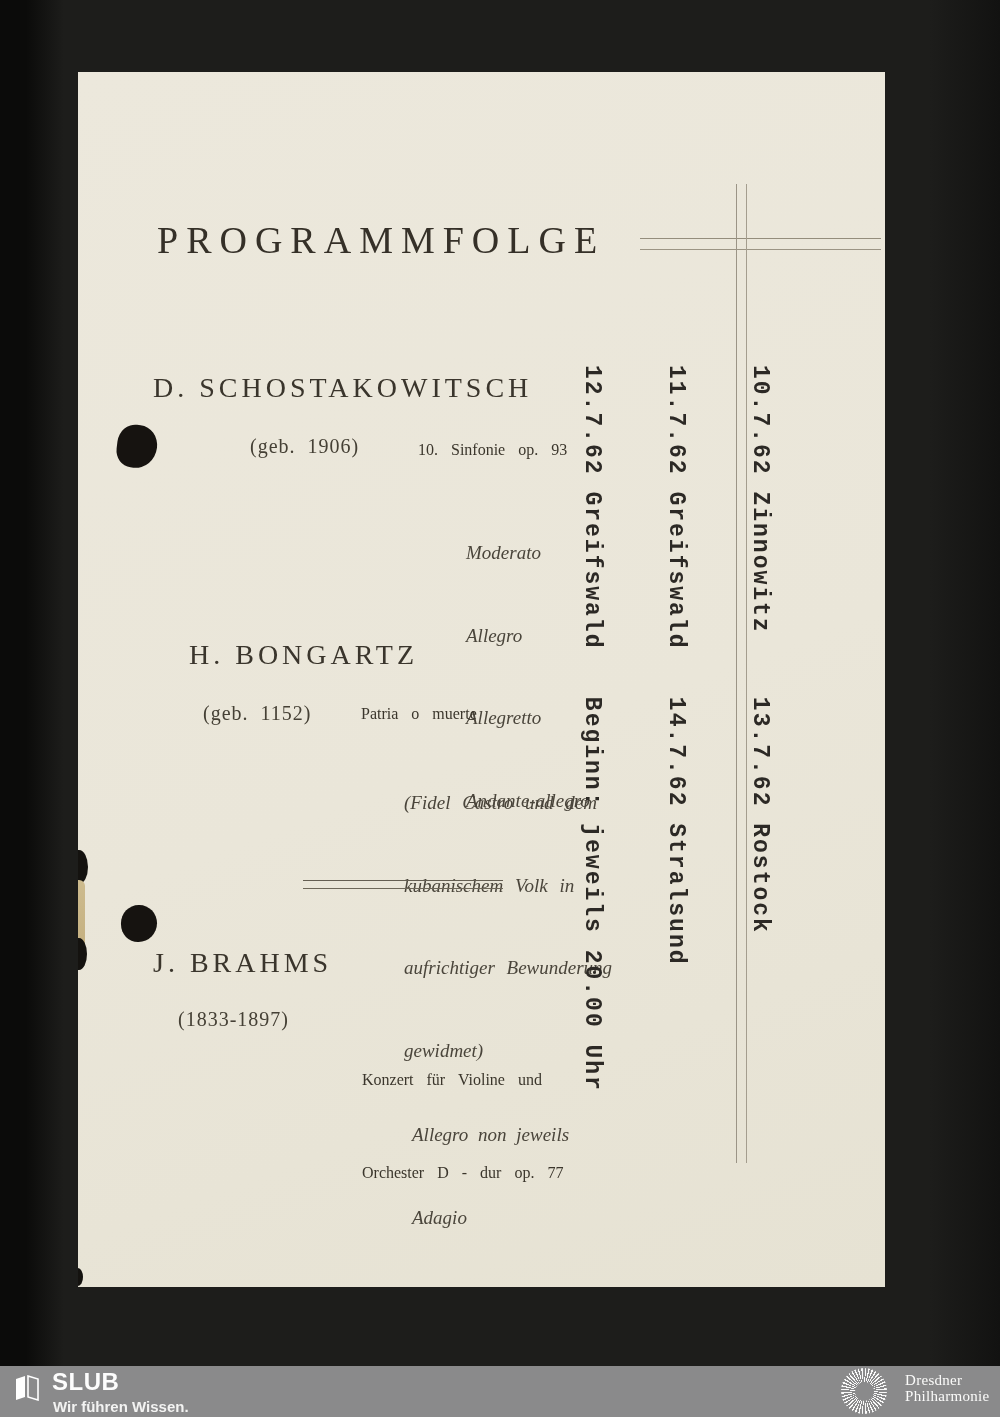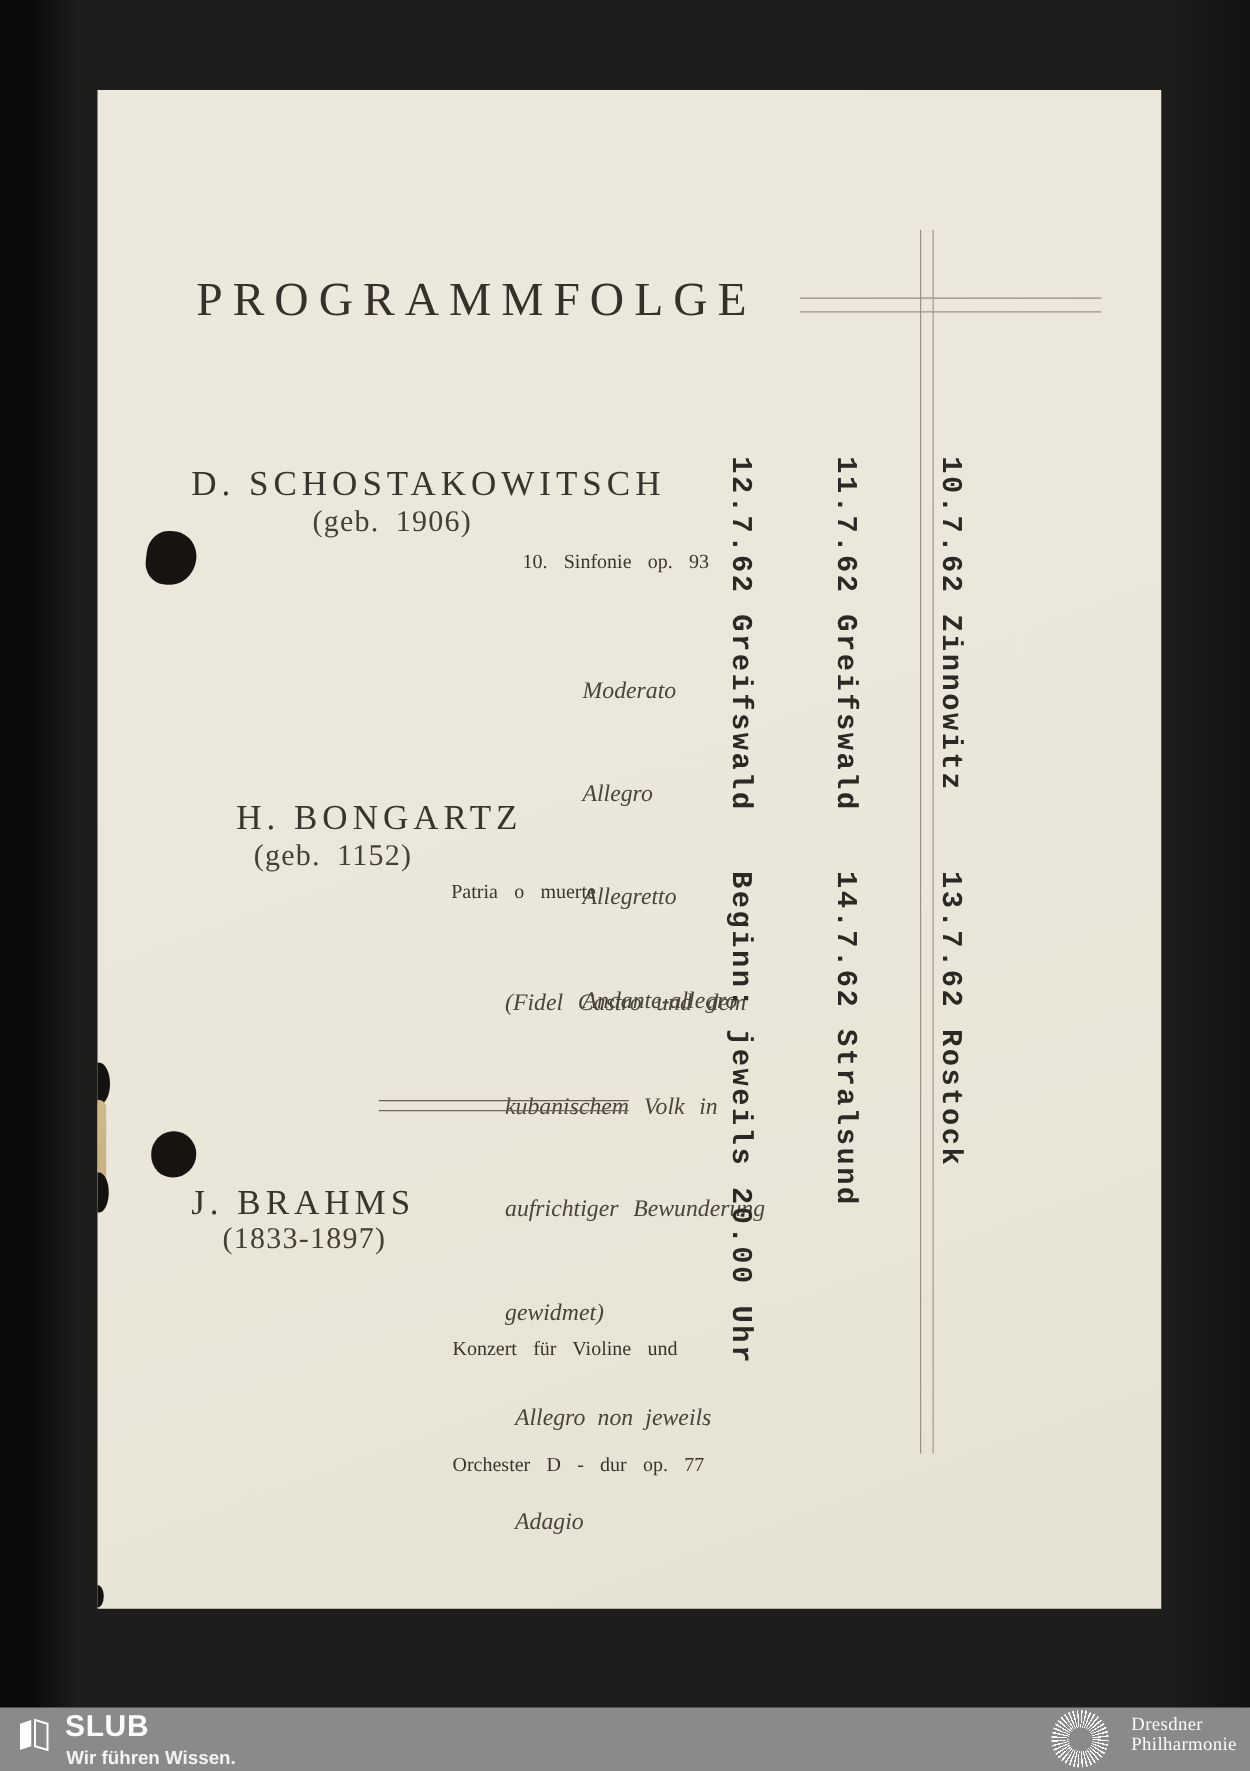--- a/index.html
+++ b/index.html
@@ -4,41 +4,42 @@
 <style>
   html,body{margin:0;padding:0;}
   body{
     width:1000px;height:1417px;position:relative;overflow:hidden;
     background:linear-gradient(90deg,#0b0b0a 0px,#0b0b0a 26px,#1d1d1b 64px,#1d1d1b 930px,#121211 1000px);
     font-family:"Liberation Serif","DejaVu Serif",serif;
   }
   .screen{position:absolute;inset:0;}
   
   .paper{
-    position:absolute;left:78px;top:72px;width:851px;height:1215px;
+    position:absolute;left:78px;top:72px;width:779px;height:1215px;
     background:linear-gradient(160deg,#ece8dc 0%,#eae6d9 55%,#e6e2d3 100%);
     overflow:hidden;
+    padding-left:28px;
   }
   .abs{position:absolute;}
   .title{
     left:79px;top:146px;font-size:38px;letter-spacing:8px;color:#353028;white-space:pre;
   }
   .hrule{
     left:562px;top:166px;width:241px;height:10px;
     border-top:1px solid #948d7c;border-bottom:1px solid #9b9484;
   }
   .vrule1{left:658px;top:112px;width:1px;height:979px;background:#9b9486;}
   .vrule2{left:668px;top:112px;width:1px;height:979px;background:#a49d8e;}
   .typed{
     font-family:"Liberation Mono","DejaVu Sans Mono",monospace;
     font-weight:bold;color:#2b2824;white-space:pre;
   }
   .typed-header{left:87px;top:247px;font-size:23px;letter-spacing:1.5px;line-height:25px;}
   .composer{font-size:28px;letter-spacing:4px;color:#3a352c;white-space:pre;}
-  .life{font-size:24px;letter-spacing:1px;word-spacing:6px;color:#454035;white-space:pre;}
+  .life{font-size:20px;letter-spacing:1px;word-spacing:6px;color:#454035;white-space:pre;margin-top:30px;}
   .work{font-size:16px;word-spacing:9px;color:#3b362c;line-height:31px;white-space:pre;}
   .movements{font-style:italic;font-size:19px;line-height:27.5px;word-spacing:5px;color:#4a453b;white-space:pre;}
   .dedication{font-style:italic;font-size:19px;line-height:27.5px;word-spacing:7px;color:#4a453b;white-space:pre;}
   .divider{
     left:225px;top:808px;width:200px;height:7px;
     border-top:1px solid #645e52;border-bottom:1px solid #6d6759;
   }
   .vertical-dates{
     left:668px;top:293px;width:84px;height:740px;
     writing-mode:vertical-rl;

